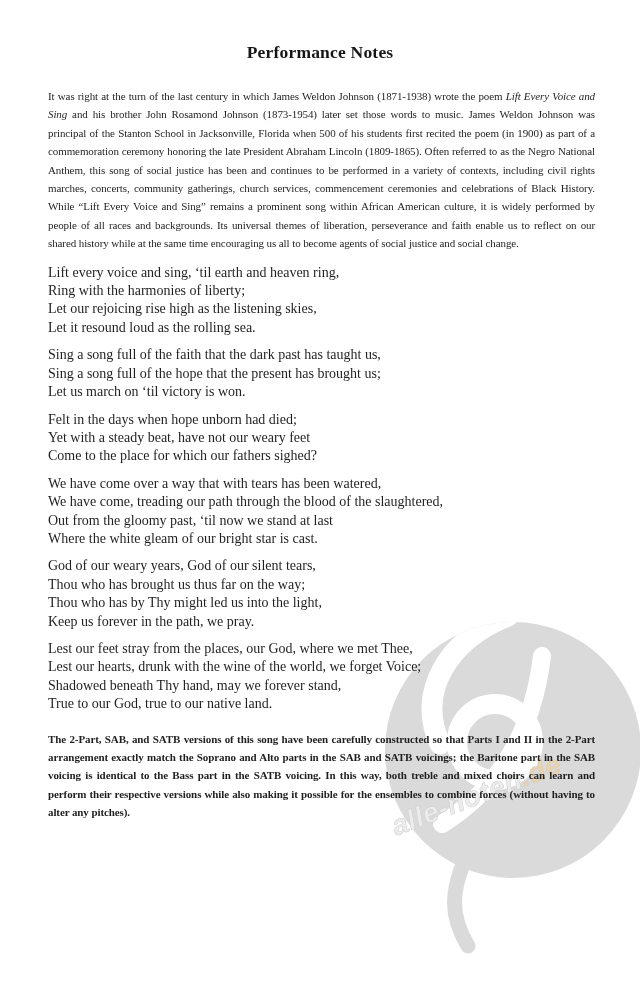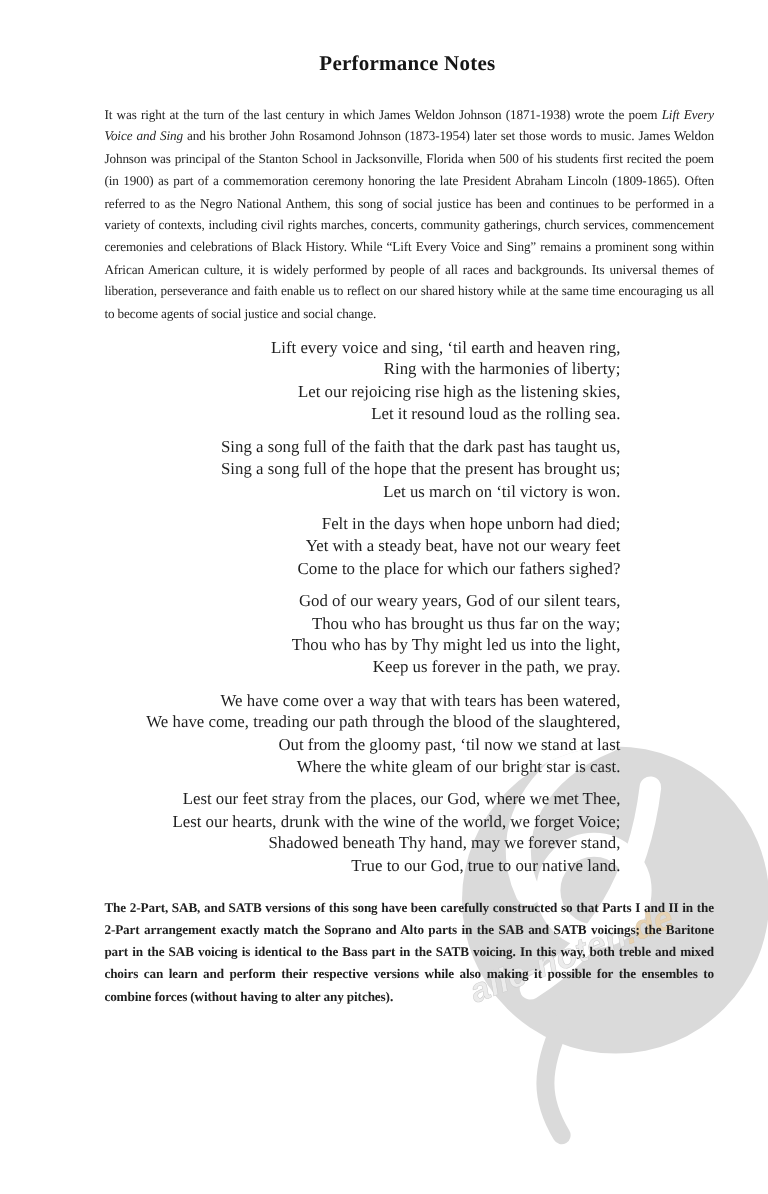--- a/index.html
+++ b/index.html
@@ -12,41 +12,41 @@
     font-family: "Liberation Serif", "DejaVu Serif", serif;
     color: #1f1f1f;
   }
   .watermark {
     position: absolute;
     left: 340px;
     top: 585px;
     z-index: 0;
     pointer-events: none;
   }
-  .content { position: relative; z-index: 1; margin-left: 39px; }
+  .content { position: relative; z-index: 1; }
   h1.title {
     margin: 42px 0 0 0;
     text-align: center;
     font-size: 17.5px;
     font-weight: 700;
     letter-spacing: 0.2px;
     color: #161616;
   }
   .para {
     margin: 24px 45px 0 48px;
     text-align: justify;
     font-size: 11px;
     line-height: 18.4px;
     letter-spacing: -0.1px;
   }
   .para i { font-style: italic; }
   .verses {
     margin: 11px 0 0 48px;
     width: 430px;
-    text-align: right;
+    text-align: left;
     font-size: 14px;
     line-height: 18.4px;
   }
   .verse { margin-bottom: 9px; }
   .vline { white-space: nowrap; }
   .para2 { margin-top: 16px; font-weight: bold; }
   .wm-text {
     font-family: "Liberation Sans", sans-serif;
     font-weight: bold;
     font-style: italic;
@@ -101,31 +101,31 @@
         <div class="vline">Let us march on ‘til victory is won.</div>
       </div>
 
       <div class="verse">
         <div class="vline">Felt in the days when hope unborn had died;</div>
         <div class="vline">Yet with a steady beat, have not our weary feet</div>
         <div class="vline">Come to the place for which our fathers sighed?</div>
       </div>
 
       <div class="verse">
+        <div class="vline">We have come over a way that with tears has been watered,</div>
+        <div class="vline">We have come, treading our path through the blood of the slaughtered,</div>
+        <div class="vline">Out from the gloomy past, ‘til now we stand at last</div>
+        <div class="vline">Where the white gleam of our bright star is cast.</div>
+      </div>
+
+      <div class="verse">
         <div class="vline">God of our weary years, God of our silent tears,</div>
         <div class="vline">Thou who has brought us thus far on the way;</div>
         <div class="vline">Thou who has by Thy might led us into the light,</div>
         <div class="vline">Keep us forever in the path, we pray.</div>
-      </div>
-
-      <div class="verse">
-        <div class="vline">We have come over a way that with tears has been watered,</div>
-        <div class="vline">We have come, treading our path through the blood of the slaughtered,</div>
-        <div class="vline">Out from the gloomy past, ‘til now we stand at last</div>
-        <div class="vline">Where the white gleam of our bright star is cast.</div>
       </div>
 
       <div class="verse">
         <div class="vline">Lest our feet stray from the places, our God, where we met Thee,</div>
         <div class="vline">Lest our hearts, drunk with the wine of the world, we forget Voice;</div>
         <div class="vline">Shadowed beneath Thy hand, may we forever stand,</div>
         <div class="vline">True to our God, true to our native land.</div>
       </div>
 
     </div>

